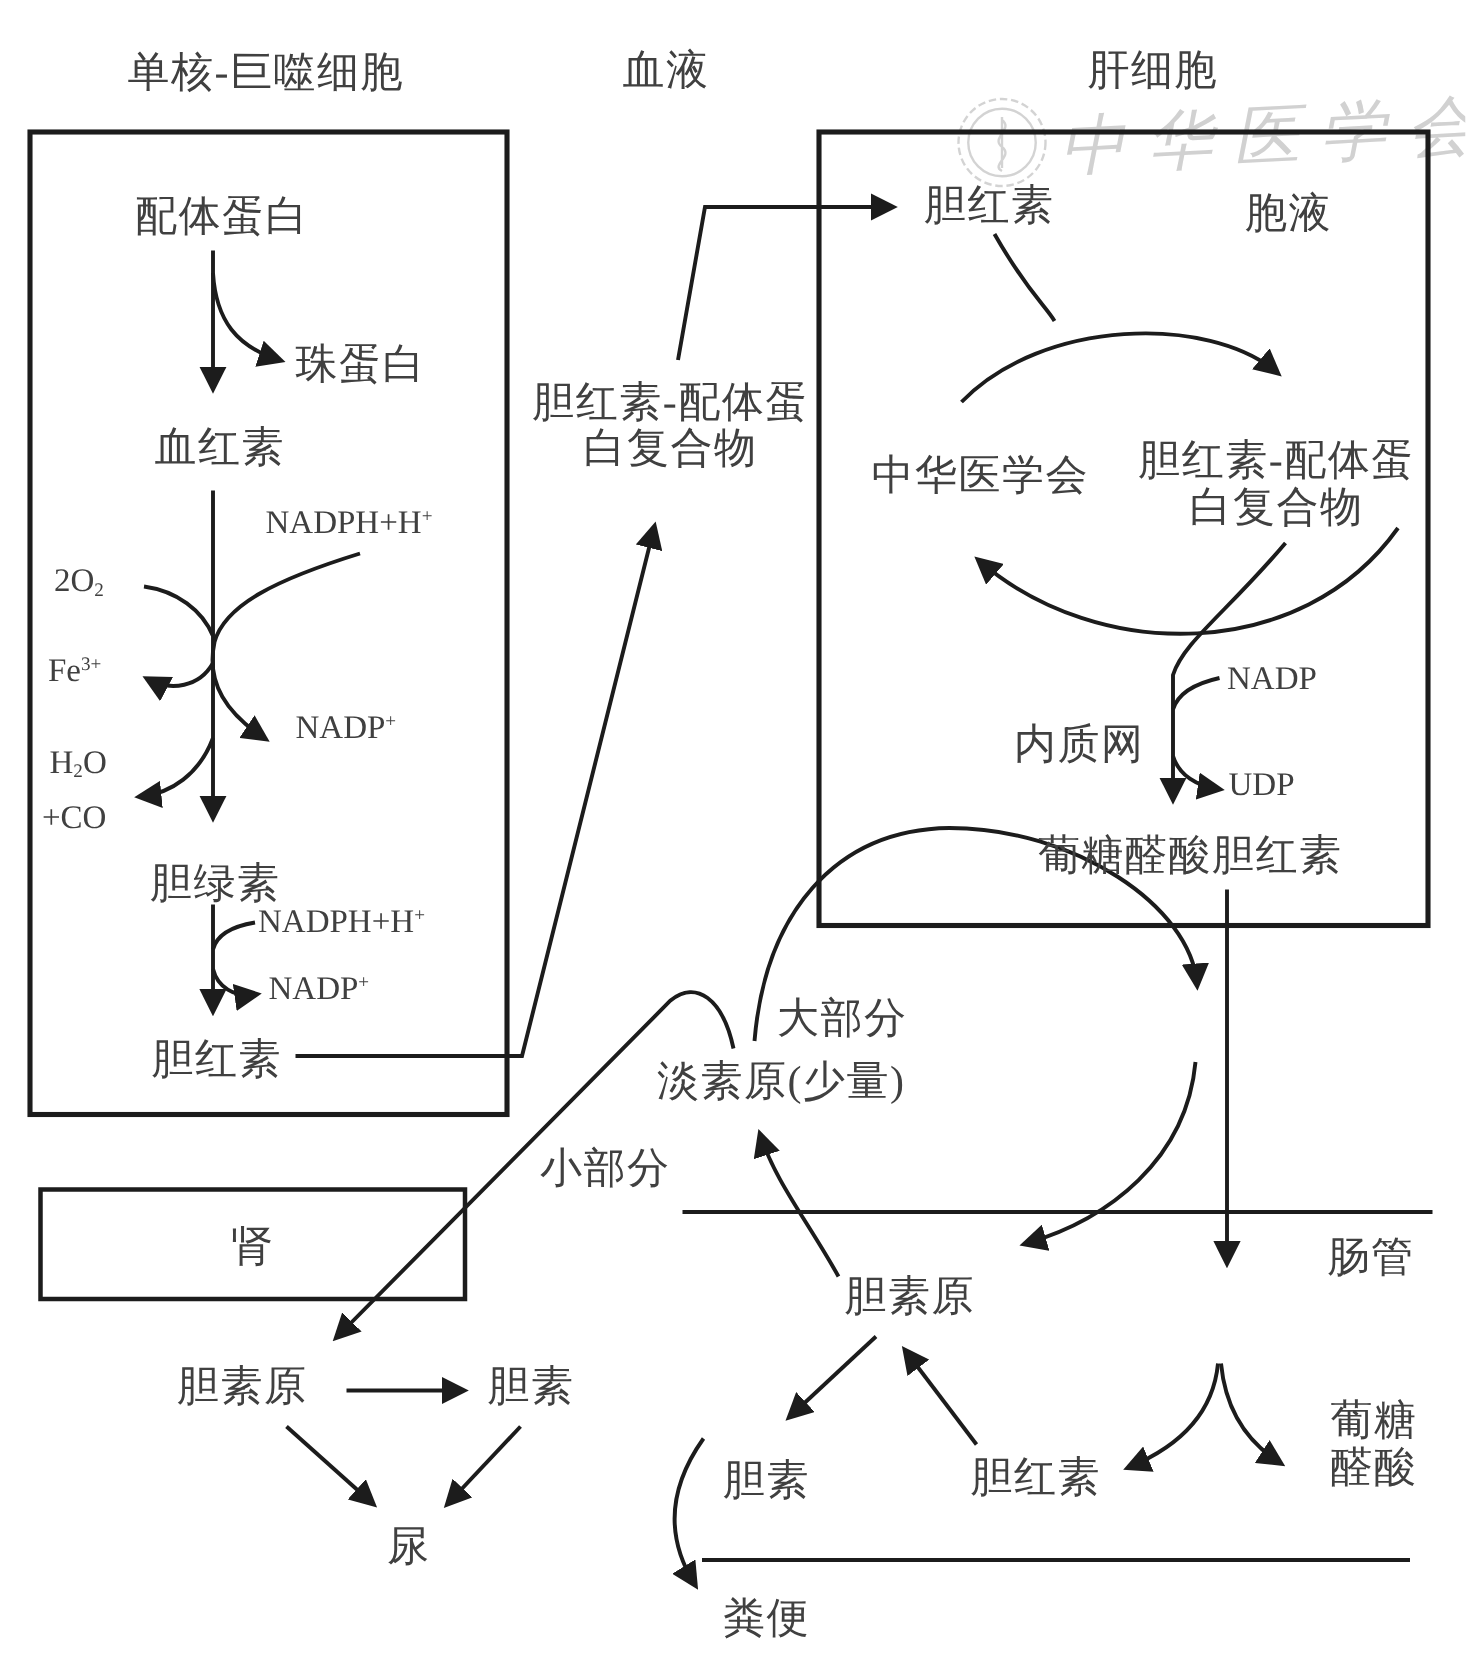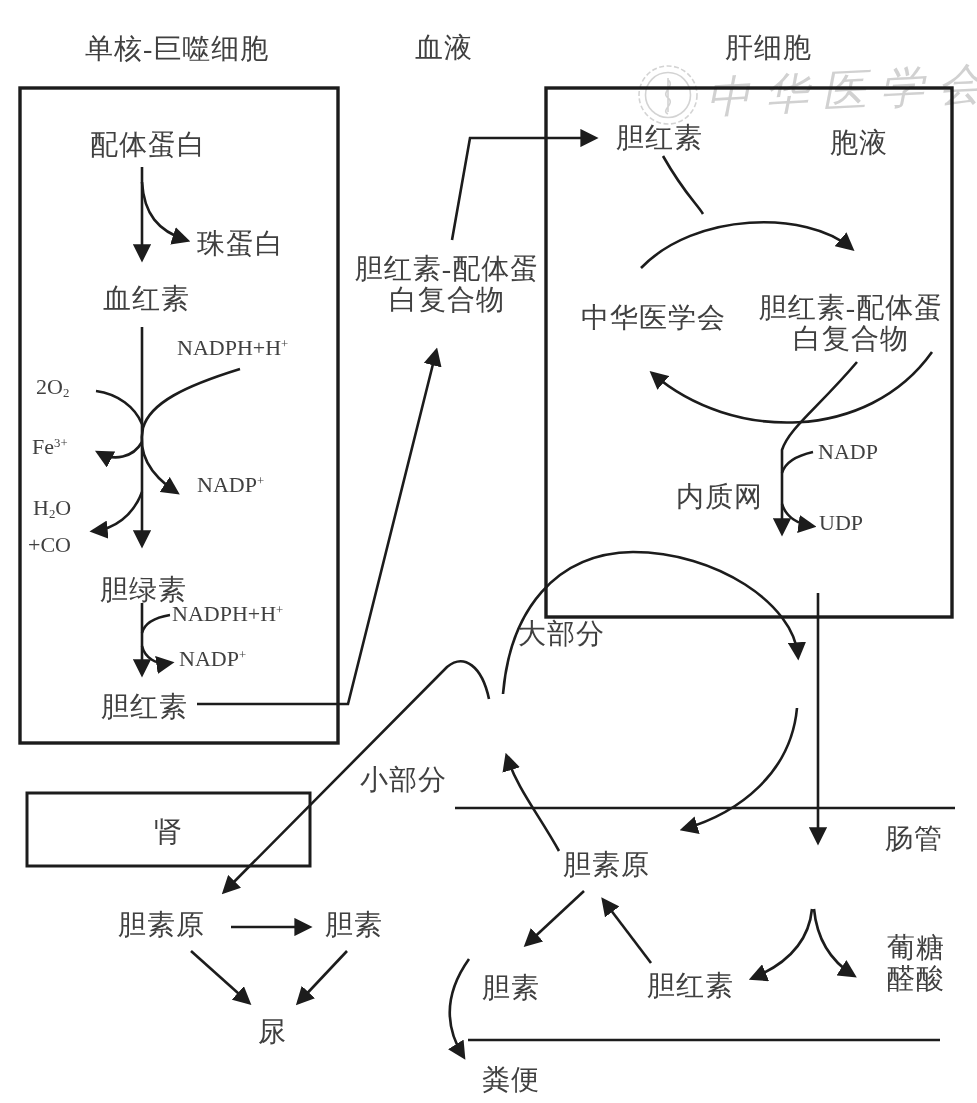--- a/index.html
+++ b/index.html
@@ -118,22 +118,24 @@
   <div class="lbl" style="left:616px;top:122px;z-index:2">胆红素</div>
   <div class="lbl" style="left:830px;top:127px;z-index:2">胞液</div>
   <div class="lbl" style="left:581px;top:302px;z-index:2">中华医学会</div>
   <div class="lbl center" style="left:748px;top:292px;width:206px;z-index:2">
     <div>胆红素-配体蛋</div>
     <div>白复合物</div>
   </div>
   <div class="lbl latin" style="left:818px;top:440px;z-index:2">NADP</div>
   <div class="lbl" style="left:676px;top:481px;z-index:2">内质网</div>
   <div class="lbl latin" style="left:819px;top:511px;z-index:2">UDP</div>
+  <div class="lbl" style="left:692px;top:555px;z-index:2">葡糖醛酸胆红素</div>
 
-  <div class="lbl" style="left:518px;top:618px;z-index:2">大部分</div>
+  <div class="lbl" style="left:518px;top:664px;z-index:2">大部分</div>
+  <div class="lbl" style="left:438px;top:706px;z-index:2">淡素原(少量)</div>
   <div class="lbl" style="left:360px;top:764px;z-index:2">小部分</div>
 
   <div class="lbl center" style="left:27px;top:816px;width:283px;z-index:2">肾</div>
   <div class="lbl" style="left:118px;top:909px;z-index:2">胆素原</div>
   <div class="lbl" style="left:325px;top:909px;z-index:2">胆素</div>
   <div class="lbl" style="left:258px;top:1016px;z-index:2">尿</div>
 
   <div class="lbl" style="left:885px;top:823px;z-index:2">肠管</div>
   <div class="lbl" style="left:563px;top:849px;z-index:2">胆素原</div>
   <div class="lbl" style="left:482px;top:972px;z-index:2">胆素</div>

